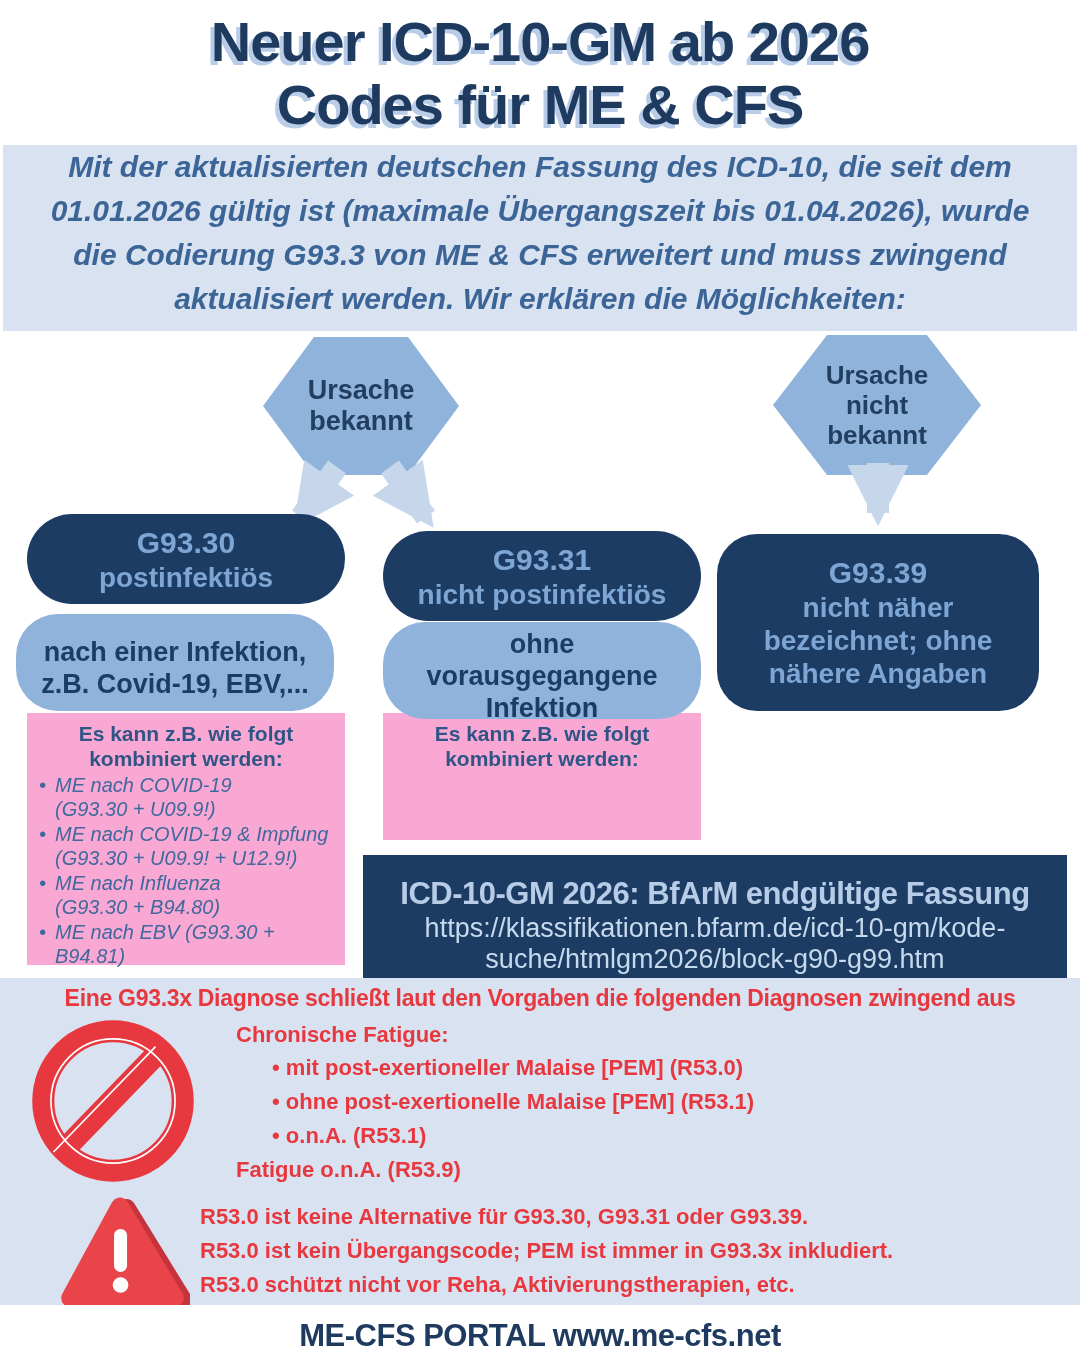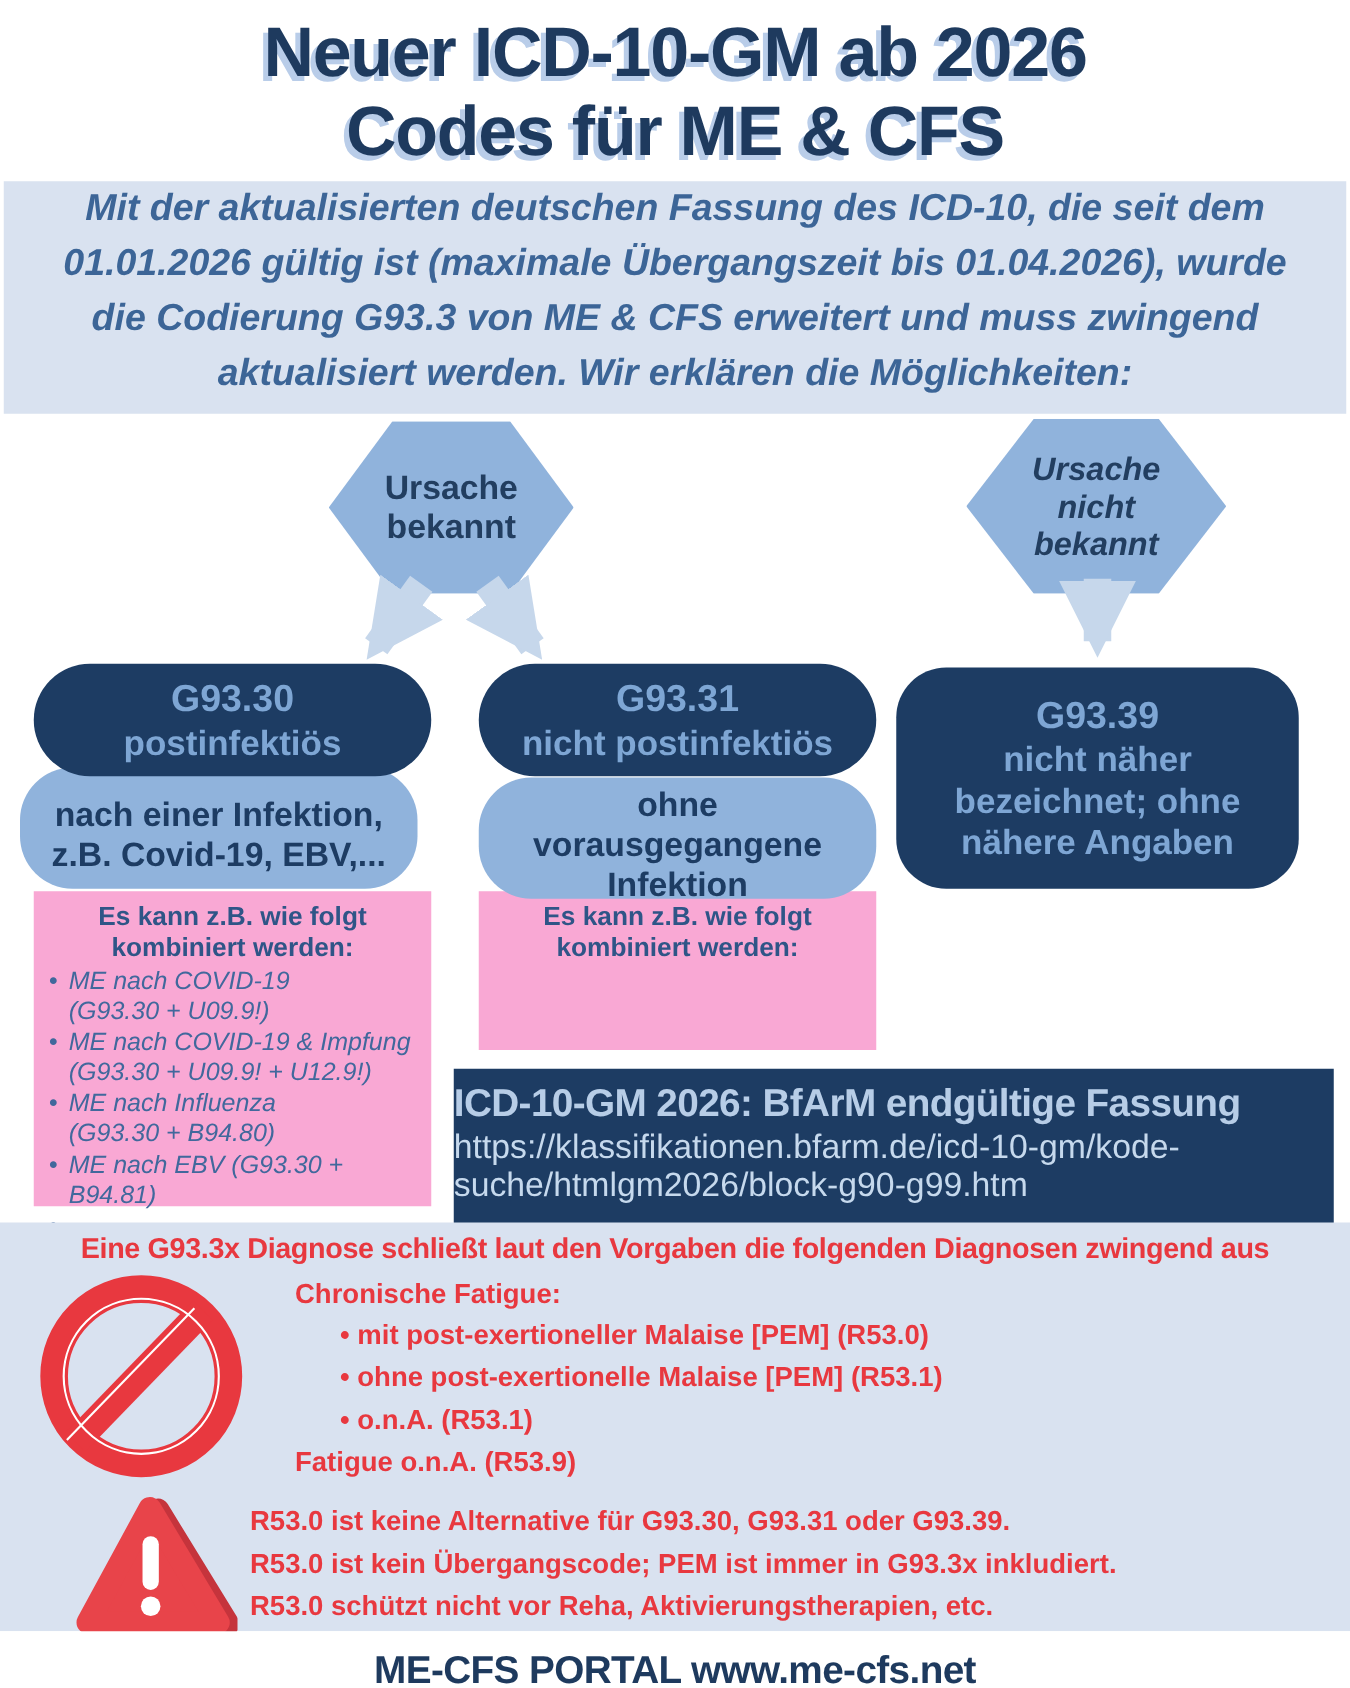--- a/index.html
+++ b/index.html
@@ -18,30 +18,30 @@
     background:#d9e2f0;color:#3c6597;font-weight:bold;font-style:italic;
     text-align:center;box-sizing:border-box;}
   .intro .i-line{font-size:30px;line-height:44px;white-space:nowrap;}
   
   .hex{position:absolute;background:#90b3dc;display:flex;align-items:center;justify-content:center;
     clip-path:polygon(26% 0,74% 0,100% 50%,74% 100%,26% 100%,0 50%);
     color:#223e60;font-weight:bold;text-align:center;}
   .hex-left{left:263px;top:337px;width:196px;height:138px;font-size:27px;line-height:31px;}
   .hex-left span{width:130px;display:block;}
   .hex-right{left:773px;top:335px;width:208px;height:140px;font-size:26px;line-height:30px;}
-  .hex-right span{width:110px;display:block;font-style:italic;}
+  .hex-right span{width:110px;display:block;}
   
   .arrows{position:absolute;left:0;top:455px;width:1080px;height:95px;}
   
   .pill-dark{position:absolute;background:#1d3c63;border-radius:45px;z-index:2;
     color:#7ea6d4;font-weight:bold;text-align:center;
     display:flex;flex-direction:column;justify-content:center;}
   .pill-dark .code{font-size:30px;line-height:36px;}
   .pill-dark .name{font-size:28px;line-height:33px;}
-  .node1{left:27px;top:531px;width:318px;height:90px;}
+  .node1{left:27px;top:514px;width:318px;height:90px;}
   .node2{left:383px;top:531px;width:318px;height:90px;}
   .node3{left:717px;top:534px;width:322px;height:177px;border-radius:40px;}
   .node3 .name{font-size:28px;line-height:33px;width:240px;margin:0 auto;}
   .pill-light{position:absolute;background:#90b3dc;border-radius:42px;z-index:1;
     color:#1d3c63;font-weight:bold;text-align:center;font-size:27px;line-height:32px;
     display:flex;align-items:center;justify-content:center;box-sizing:border-box;padding-top:10px;}
   .sub1{left:16px;top:614px;width:318px;height:97px;}
   .sub1 span{width:290px;display:block;}
   .sub2{left:383px;top:622px;width:318px;height:97px;}
   .sub2 span{width:270px;display:block;}
@@ -52,21 +52,21 @@
   .combo .c-header{color:#2f5587;font-weight:bold;font-size:21px;line-height:25px;
     text-align:center;width:250px;margin:0 auto 2px auto;}
   .combo ul{list-style:none;margin:2px 0 0 0;padding:0;color:#41689c;
     font-style:italic;font-size:20px;line-height:24px;}
   .combo li{position:relative;padding-left:18px;margin-bottom:1px;}
   .combo li::before{content:"\2022";position:absolute;left:2px;top:0;}
   .combo .l2:empty{display:none;}
   .combo .l1,.combo .l2{display:block;}
   
   .source{position:absolute;left:363px;top:855px;width:704px;height:141px;
-    background:#1d3c63;box-sizing:border-box;padding-top:9px;}
+    background:#1d3c63;text-align:center;box-sizing:border-box;padding-top:20px;}
   .source .s-title{color:#b7cde7;font-weight:bold;font-size:31px;line-height:38px;letter-spacing:-0.5px;}
   .source .s-url{color:#c6d9ed;font-size:27px;line-height:31px;white-space:nowrap;}
   
   .bottom{position:absolute;left:0;top:978px;width:1080px;height:327px;background:#d9e2f0;}
   .x-heading{position:absolute;top:7px;left:0;width:100%;text-align:center;
     color:#e8383f;font-weight:bold;font-size:23px;white-space:nowrap;letter-spacing:-0.3px;}
   .no-icon{position:absolute;left:28px;top:37px;width:170px;height:172px;}
   .x-block{position:absolute;left:196px;top:40px;color:#e8383f;font-size:22px;font-weight:bold;margin-left:40px;}
   .x-group{line-height:33px;}
   .x-list{list-style:none;margin:0;padding:0 0 0 36px;line-height:34px;}

